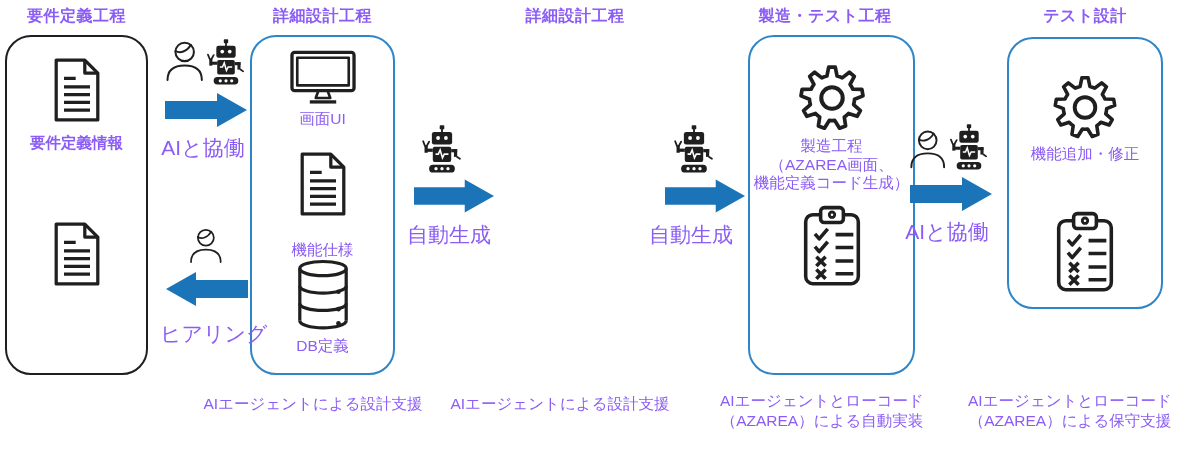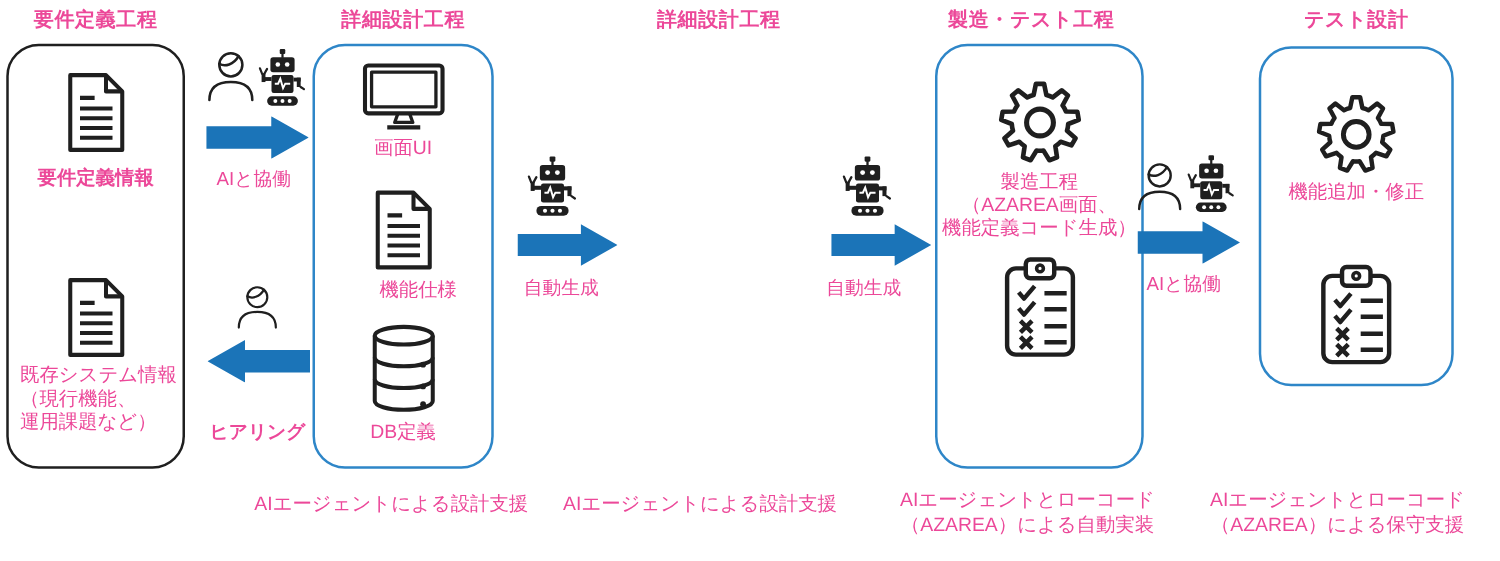--- a/index.html
+++ b/index.html
@@ -1,28 +1,28 @@
 <!DOCTYPE html>
 <html style="--arrow: #1B74B8; --bblue: #2E86C8; --ink: #1F1F1F;"><head>
 <meta charset="utf-8">
 <style>
   html,body{margin:0;padding:0;background:#fff;}
   .canvas{position:relative;width:1200px;height:449px;background:#fff;overflow:hidden;
-          font-family:"Liberation Sans",sans-serif;color:#ec4899;}
+          font-family:"Liberation Sans",sans-serif;color:#8b5cf6;}
   .stage-title{position:absolute;top:6px;font-size:16px;font-weight:700;text-align:center;
                letter-spacing:.5px;white-space:pre;}
   .box{position:absolute;top:35px;height:340px;border-radius:26px;background:#fff;box-sizing:border-box;}
   .box.black{border:2.5px solid var(--ink);}
   .box.blue{border:2px solid var(--bblue);}
   .item-icon{position:absolute;left:50%;transform:translateX(-50%);}
   .item-label{position:absolute;left:50%;transform:translateX(-50%);font-size:15.5px;line-height:18.5px;
               text-align:center;white-space:pre;}
   .item-label.left{left:9px;transform:none;text-align:left;}
   .caption{position:absolute;width:260px;font-size:15.5px;line-height:19.5px;text-align:center;white-space:pre;}
-  .conn-label{position:absolute;font-size:15px;text-align:center;white-space:pre;}
+  .conn-label{position:absolute;font-size:21px;text-align:center;white-space:pre;}
   .icon-stroke{stroke:var(--ink);fill:none;}
   svg{display:block;}
 </style>
 </head>
 <body>
 
 <div class="canvas">
 
   <div class="stage-title" style="left:5px;width:143px;">要件定義工程</div>
   <div class="stage-title" style="left:250px;width:145px;">詳細設計工程</div>
@@ -43,23 +43,20 @@
     <div class="item-label" style="top:97px;font-weight:bold;">要件定義情報</div>
     <span class="item-icon" style="top:184px;">
       <svg width="52" height="66" viewBox="0 0 80 100">
           <g class="icon-stroke" stroke-width="5" stroke-linejoin="round">
         <path d="M8,4 L52,4 L72,24 L72,96 L8,96 Z"></path>
             <path d="M52,4 L52,24 L72,24"></path>
         <path d="M20,32 H38 M20,45 H60 M20,57 H60 M20,69 H60 M20,81 H60"></path>
           </g>
         </svg>
     </span>
-    <div class="item-label left" style="top:255px;">既存システム情報
-（現行機能、
-運用課題など）</div>
   </div>
 
   <div class="box blue" style="left:250px;width:145px;">
     <span class="item-icon" style="top:13px;">
       <svg width="66" height="55" viewBox="0 0 100 82">
           <g class="icon-stroke" stroke-linejoin="round">
         <rect x="3" y="3" width="94" height="58" rx="4" stroke-width="5"></rect>
         <rect x="11" y="11" width="78" height="42" stroke-width="4"></rect>
         <path d="M43,61 L39,72 L61,72 L57,61" stroke-width="4"></path>
         <path d="M30,78 H70" stroke-width="5"></path>
@@ -69,21 +66,21 @@
     <div class="item-label" style="top:73px;">画面UI</div>
     <span class="item-icon" style="top:114px;">
       <svg width="52" height="66" viewBox="0 0 80 100">
           <g class="icon-stroke" stroke-width="5" stroke-linejoin="round">
         <path d="M8,4 L52,4 L72,24 L72,96 L8,96 Z"></path>
             <path d="M52,4 L52,24 L72,24"></path>
         <path d="M20,32 H38 M20,45 H60 M20,57 H60 M20,69 H60 M20,81 H60"></path>
           </g>
         </svg>
     </span>
-    <div class="item-label" style="top:187px;margin-left:12px;">機能仕様</div>
+    <div class="item-label" style="top:204px;">機能仕様</div>
     <span class="item-icon" style="top:221px;">
       <svg width="58" height="74" viewBox="0 0 90 112">
           <g class="icon-stroke" stroke-width="5">
         <ellipse cx="45" cy="15" rx="36" ry="11"></ellipse>
         <path d="M9,15 V96 M81,15 V96"></path>
         <path d="M9,96 A36,11 0 0 0 81,96 M9,42 A36,11 0 0 0 81,42 M9,69 A36,11 0 0 0 81,69"></path>
           </g>
         <g fill="var(--ink)">
             <circle cx="69" cy="51" r="3.6"></circle>
             <circle cx="69" cy="78" r="3.6"></circle>
@@ -195,21 +192,21 @@
           <path d="M26,25 C36,31 52,27 61,11"></path>
       <path d="M8,91 C8,66 26,58 47,58 C68,58 86,66 86,91"></path>
         </g>
       </svg>
   </span>
   <span style="position:absolute;left:166px;top:272px;">
     <svg width="82" height="34" viewBox="0 0 82 34">
         <polygon points="82,8 30,8 30,0 0,17 30,34 30,26 82,26" style="fill:var(--arrow)"></polygon>
       </svg>
   </span>
-  <div class="conn-label" style="left:160px;top:336px;width:92px;font-weight:bold;">ヒアリング</div>
+  <div class="conn-label" style="left:160px;top:320px;width:92px;">ヒアリング</div>
 
   <span style="position:absolute;left:419px;top:124px;">
     <svg width="46" height="52" viewBox="0 0 100 110">
         <g fill="var(--ink)">
       <rect x="45" y="1" width="10" height="9" rx="2"></rect>
           <rect x="48" y="8" width="4" height="9"></rect>
       <rect x="28" y="16" width="44" height="27" rx="5"></rect>
       <rect x="30" y="48" width="40" height="33" rx="4"></rect>
       <rect x="12" y="45" width="7" height="16"></rect>
           <rect x="17" y="52" width="13" height="7"></rect>

